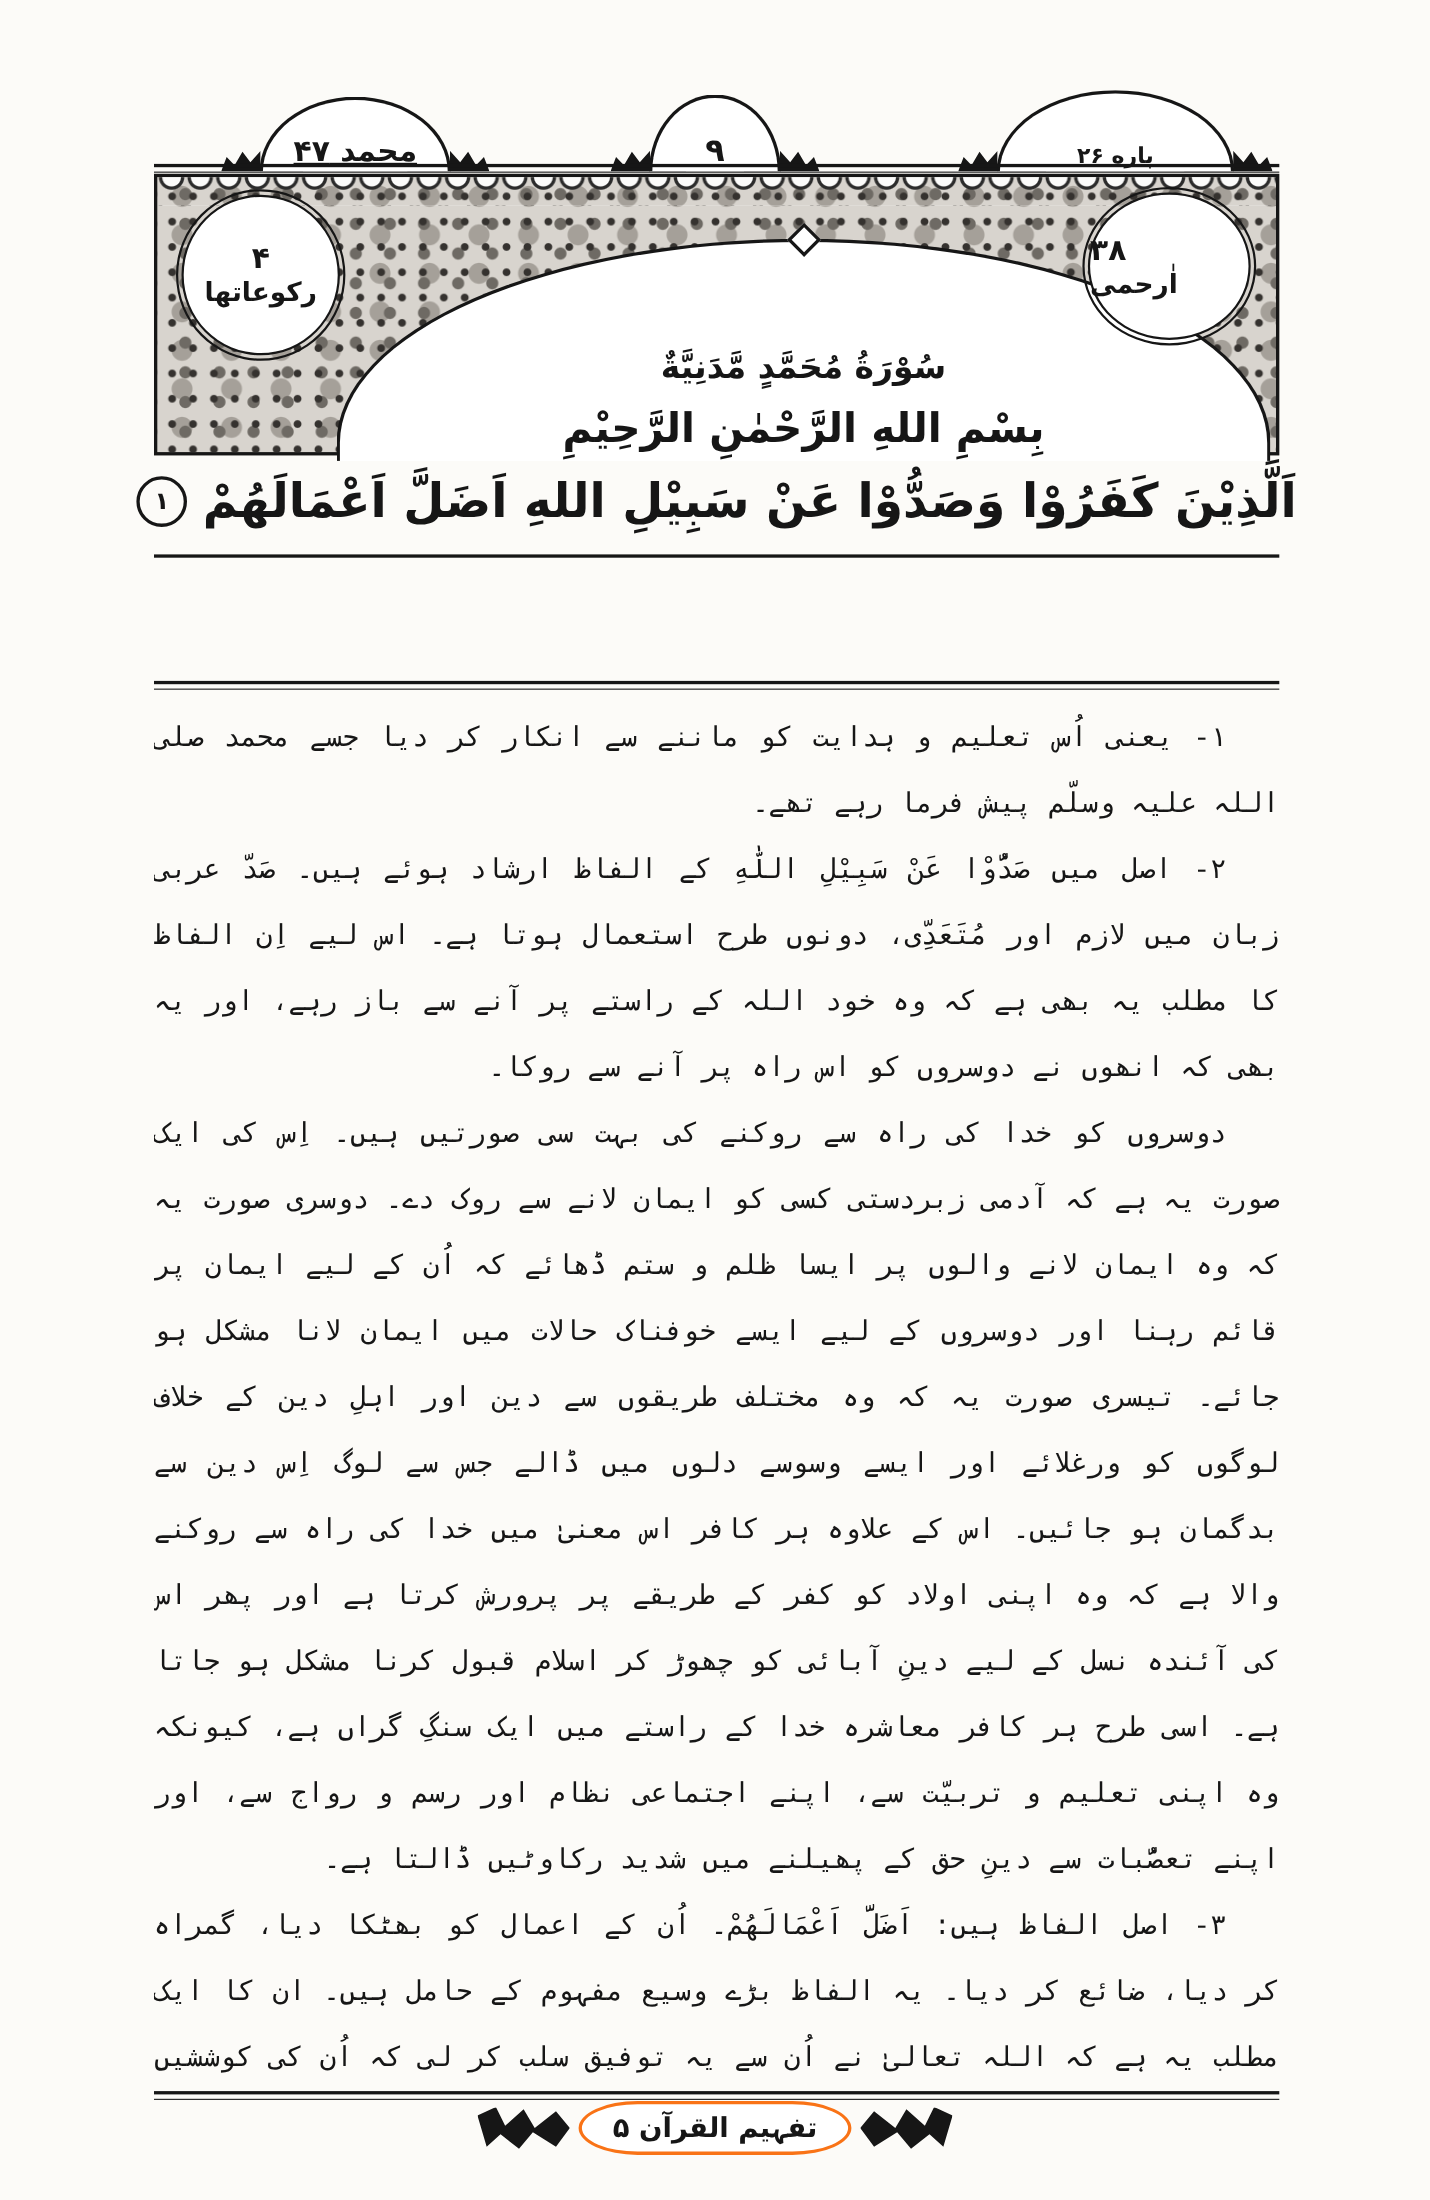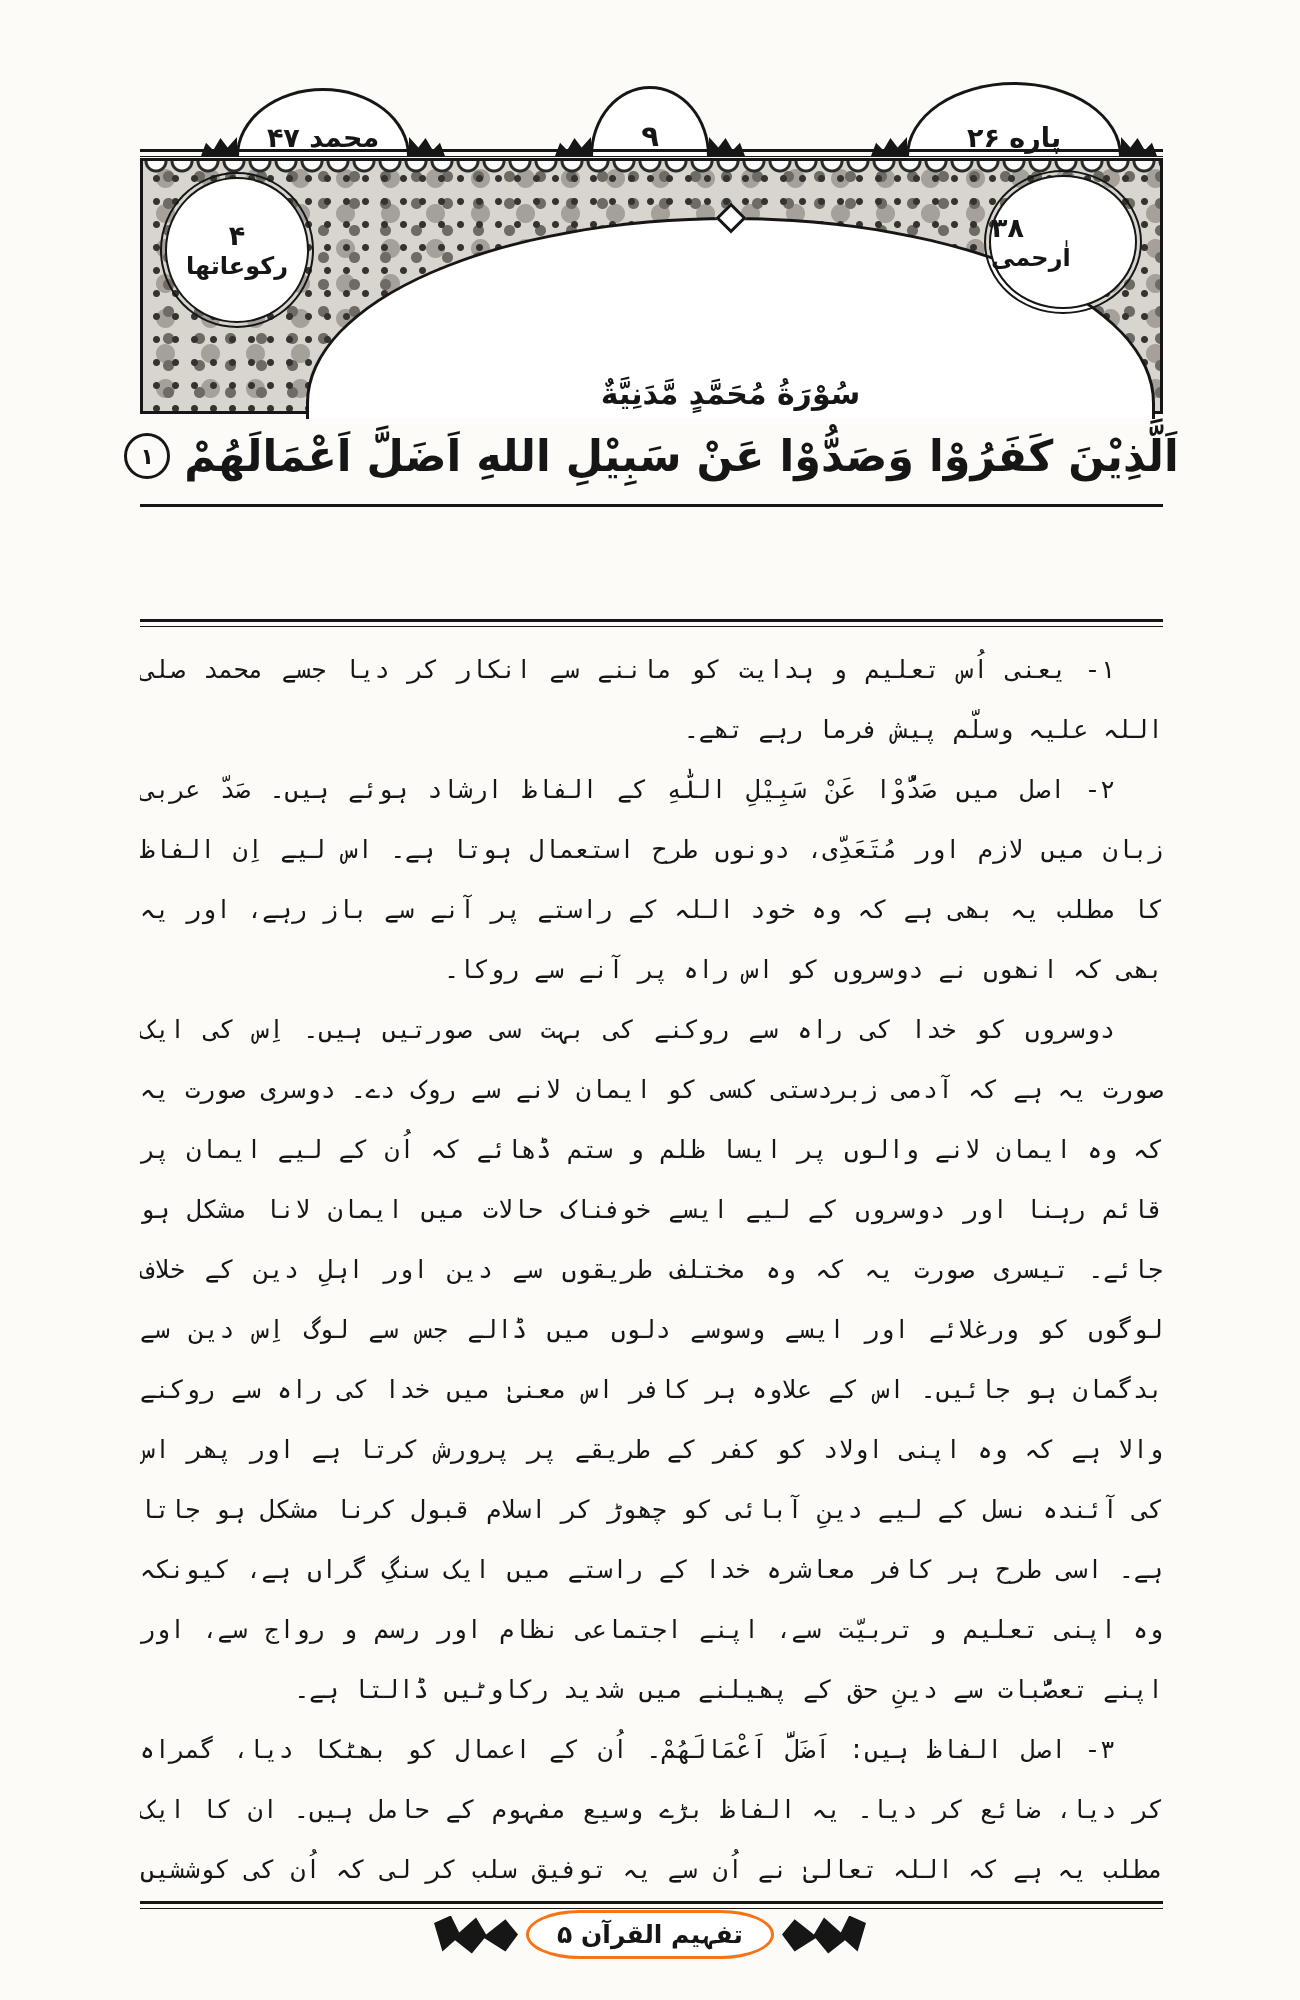--- a/index.html
+++ b/index.html
@@ -24,21 +24,21 @@
     padding-bottom:3px; font-weight:bold; direction:rtl; white-space:nowrap;
   }
   .medallion::before, .medallion::after {
     content:""; position:absolute; bottom:0; width:36px; height:19px; background:#161616;
     clip-path:polygon(0 100%,14% 30%,34% 70%,54% 5%,74% 55%,100% 0,100% 100%);
   }
   .medallion::before { left:-38px; }
   .medallion::after  { right:-38px; transform:scaleX(-1); }
   .m-left   { left:236px; top:88px;  width:168px; height:62px; font-size:27px;text-decoration:underline; }
   .m-center { left:590px; top:86px;  width:114px; height:64px; font-size:29px; }
-  .m-right  { left:906px; top:82px;  width:210px; height:68px; font-size:27px; }
+  .m-right  { left:906px; top:82px;  width:210px; height:68px; font-size:20px; }
 
   
   .double-rule { position:absolute; border-top:3px solid #161616; border-bottom:1px solid #161616; height:4px; }
   .top-rule    { left:140px; top:149px;  width:1023px; }
   .mid-rule    { left:140px; top:619px;  width:1023px; }
   .footer-rule { left:140px; top:1901px; width:1023px; }
   .rule-single { position:absolute; left:140px; top:504px; width:1023px; border-top:3px solid #161616; }
 
   
   .ornament {
@@ -141,20 +141,21 @@
   <div class="medallion m-right">
     <span>پاره ۲۶</span>
   </div>
 
   <div class="double-rule top-rule"></div>
 
   <section class="ornament">
     <div class="arcade"></div>
     <div class="arch">
       <div class="surah-title">سُوْرَةُ مُحَمَّدٍ مَّدَنِيَّةٌ</div>
+      <div class="bismillah">بِسْمِ اللهِ الرَّحْمٰنِ الرَّحِيْمِ</div>
     </div>
     <div class="count-oval oval-left">
       <div class="count-num">۴</div>
       <div class="count-label">رکوعاتها</div>
     </div>
     <div class="count-oval oval-right">
       <div class="count-num">۳۸</div>
       <div class="count-label">اٰرحمی</div>
     </div>
   </section>

